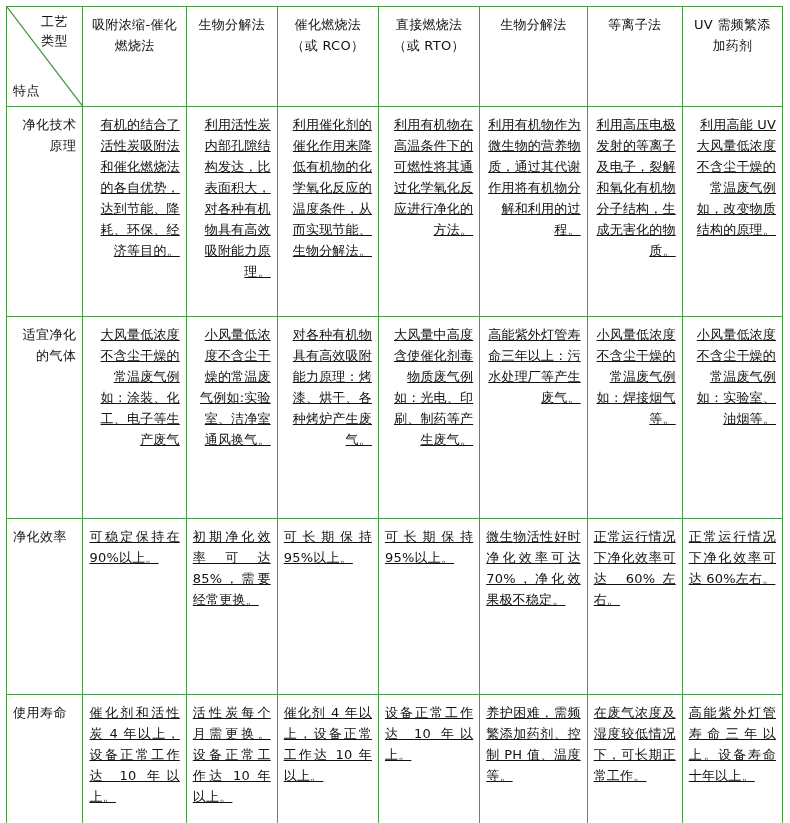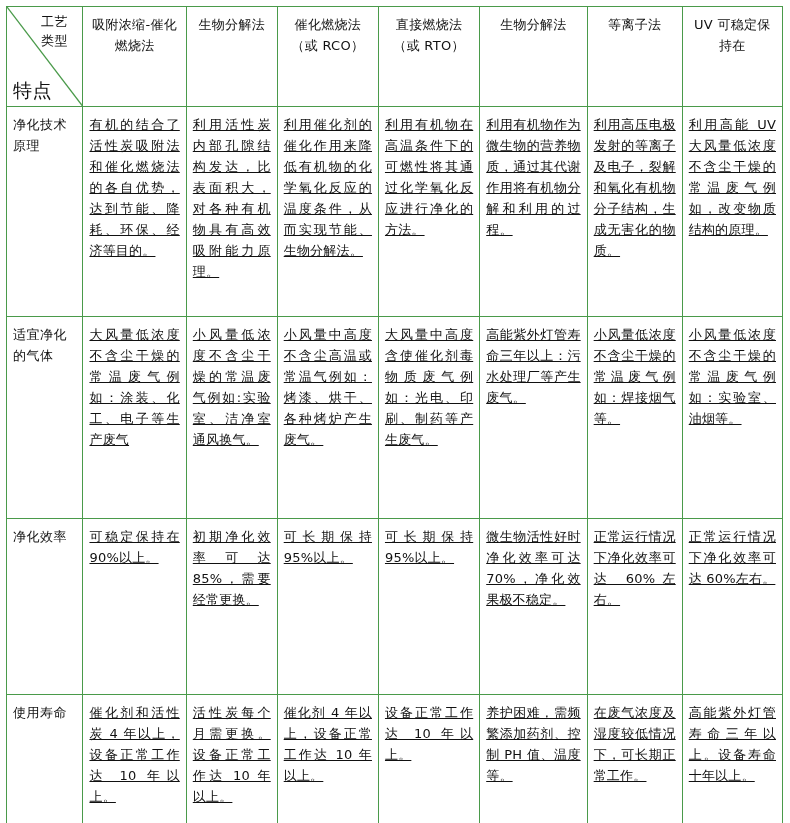--- a/index.html
+++ b/index.html
@@ -65,21 +65,21 @@
     font-size: 13px;
     line-height: 19px;
     text-align: center;
     width: 42px;
     letter-spacing: 0.5px;
   }
   td.corner .lbl-bottom {
     position: absolute;
     bottom: 6px;
     left: 6px;
-    font-size: 19px;
+    font-size: 13px;
     line-height: 19px;
     letter-spacing: 0.5px;
   }
   th.colhead {
     font-size: 13px;
     line-height: 22px;
     letter-spacing: 0.3px;
     text-align: center;
     padding-top: 9px;
   }
@@ -90,22 +90,22 @@
     vertical-align: middle;
     padding-left: 7px;
     padding-right: 5px;
   }
   td.cell {
     letter-spacing: 0.2px;
     text-align: justify;
     text-justify: inter-ideograph;
     text-decoration: underline;
   }
-  tr.r1 td, tr.r1 th { height: 196px; }
-  tr.r2 td { height: 188px; }
+  tr.r1 td, tr.r1 th { height: 196px; text-align: right; }
+  tr.r2 td { height: 188px; text-align: right; }
   tr.r3 td { height: 162px; }
   tr.r4 td { height: 170px; }
 </style>
 </head>
 <body>
 
 <div class="sheet">
   <table class="matrix">
     <colgroup>
       <col class="c0">
@@ -125,39 +125,39 @@
           </svg>
           <span class="lbl-top"><span>工艺</span><br><span>类型</span></span>
           <span class="lbl-bottom">特点</span>
         </td>
         <th class="colhead">吸附浓缩-催化燃烧法</th>
         <th class="colhead">生物分解法</th>
         <th class="colhead">催化燃烧法（或 RCO）</th>
         <th class="colhead">直接燃烧法（或 RTO）</th>
         <th class="colhead">生物分解法</th>
         <th class="colhead">等离子法</th>
-        <th class="colhead">UV 可稳定保持在</th>
+        <th class="colhead">UV 需频繁添加药剂</th>
       </tr>
     </thead>
     <tbody>
       <tr class="r1">
         <td class="rowhead">净化技术原理</td>
         <td class="cell">有机的结合了活性炭吸附法和催化燃烧法的各自优势，达到节能、降耗、环保、经济等目的。</td>
         <td class="cell">利用活性炭内部孔隙结构发达，比表面积大，对各种有机物具有高效吸附能力原理。</td>
         <td class="cell">利用催化剂的催化作用来降低有机物的化学氧化反应的温度条件，从而实现节能、生物分解法。</td>
         <td class="cell">利用有机物在高温条件下的可燃性将其通过化学氧化反应进行净化的方法。</td>
         <td class="cell">利用有机物作为微生物的营养物质，通过其代谢作用将有机物分解和利用的过程。</td>
         <td class="cell">利用高压电极发射的等离子及电子，裂解和氧化有机物分子结构，生成无害化的物质。</td>
         <td class="cell">利用高能 UV 大风量低浓度不含尘干燥的常温废气例如，改变物质结构的原理。</td>
       </tr>
       <tr class="r2">
         <td class="rowhead">适宜净化的气体</td>
         <td class="cell">大风量低浓度不含尘干燥的常温废气例如：涂装、化工、电子等生产废气</td>
         <td class="cell">小风量低浓度不含尘干燥的常温废气例如:实验室、洁净室通风换气。</td>
-        <td class="cell">小风量中高度不含尘高温或常温气例如：烤漆、烘干、各种烤炉产生废气。</td>
+        <td class="cell">对各种有机物具有高效吸附能力原理：烤漆、烘干、各种烤炉产生废气。</td>
         <td class="cell">大风量中高度含使催化剂毒物质废气例如：光电、印刷、制药等产生废气。</td>
         <td class="cell">高能紫外灯管寿命三年以上：污水处理厂等产生废气。</td>
         <td class="cell">小风量低浓度不含尘干燥的常温废气例如：焊接烟气等。</td>
         <td class="cell">小风量低浓度不含尘干燥的常温废气例如：实验室、油烟等。</td>
       </tr>
       <tr class="r3">
         <td class="rowhead">净化效率</td>
         <td class="cell">可稳定保持在 90%以上。</td>
         <td class="cell">初期净化效率可达 85%，需要经常更换。</td>
         <td class="cell">可长期保持 95%以上。</td>

